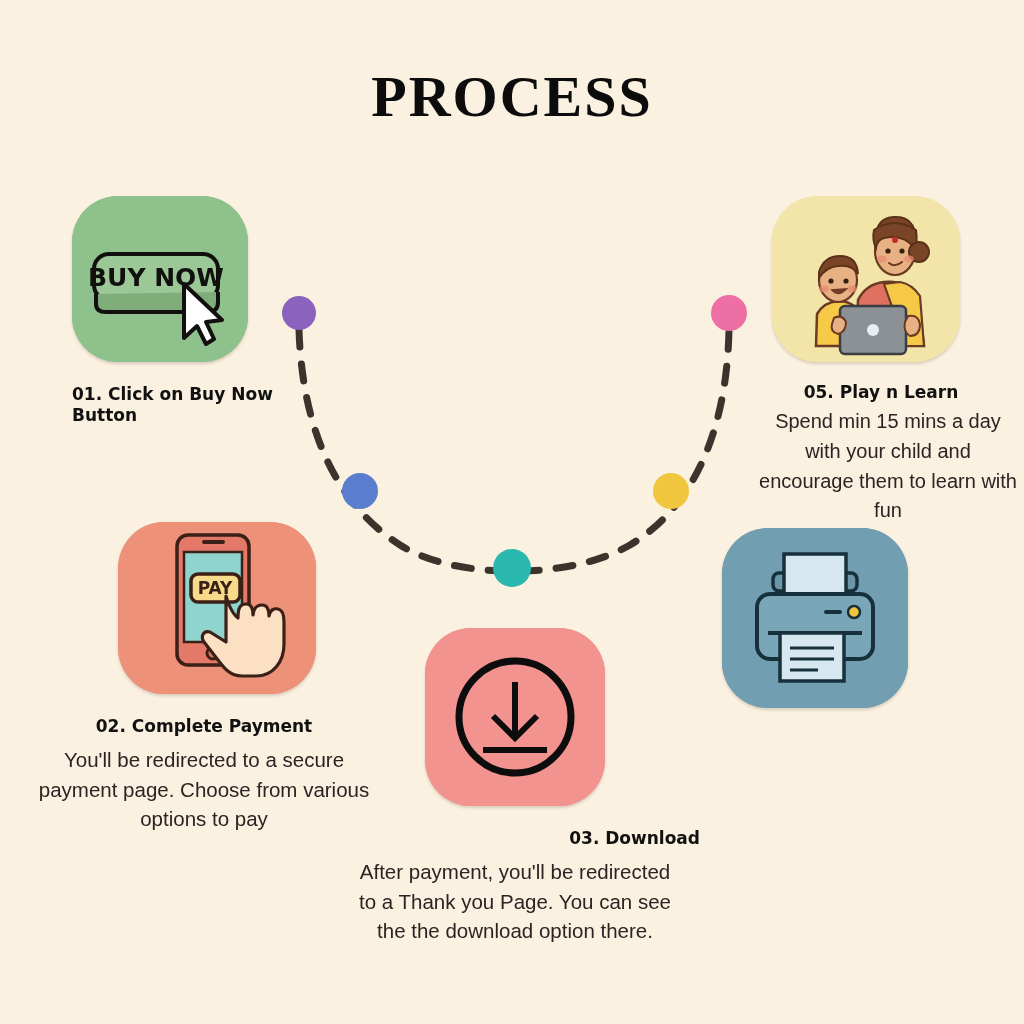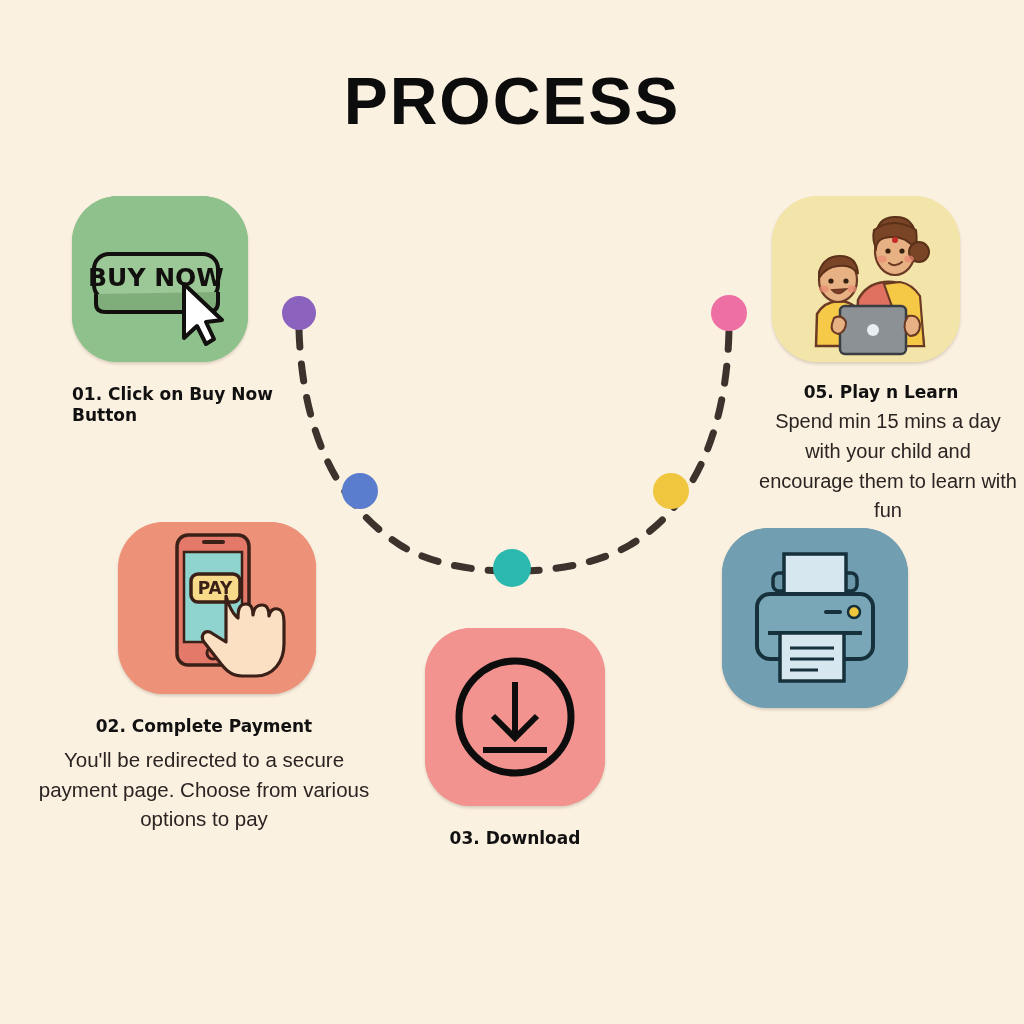--- a/index.html
+++ b/index.html
@@ -20,23 +20,23 @@
     background: #FBF1E1;
   }
 
   
   .title {
     position: absolute;
     left: 0;
     top: 68px;
     width: 1024px;
     text-align: center;
-    font-family: Liberation Sans, sans-serif;
+    font-family: Liberation Serif, serif;
     font-weight: bold;
-    font-size: 66px;
+    font-size: 58px;
     letter-spacing: 2px;
     color: #0C0C0C;
     line-height: 1;
   }
 
   
   #connector {
     position: absolute;
     left: 0;
     top: 0;
@@ -75,21 +75,21 @@
   #step1 .tile { width: 176px; height: 166px; margin-left: 32px; background: #8FC18C; }
   #step1 .step-head { margin-top: 22px; text-align: left; padding-left: 32px; width: 230px;}
 
   #step2 { left: 18px; top: 522px; width: 372px; }
   #step2 .tile { width: 182px; height: 172px; margin-left: 100px; background: #EE9179; padding-left: 16px; }
   #step2 .step-head { margin-top: 22px; text-align: center; width: 372px;}
   #step2 .step-body { margin-top: 8px; text-align: center; width: 340px; margin-left: 16px;}
 
   #step3 { left: 330px; top: 628px; width: 370px; }
   #step3 .tile { width: 180px; height: 178px; margin-left: 95px; background: #F2938F; }
-  #step3 .step-head { margin-top: 22px; text-align: center; width: 370px;}
+  #step3 .step-head { margin-top: 22px; text-align: right; width: 370px;}
   #step3 .step-body { margin-top: 8px; text-align: center; width: 330px; margin-left: 20px;}
 
   #step4 { left: 698px; top: 528px; width: 318px; }
   #step4 .tile { width: 186px; height: 180px; margin-left: 24px; background: #719FB1; }
   #step4 .step-head { margin-top: 26px; text-align: center; width: 300px;}
   #step4 .step-body { margin-top: 8px; text-align: center; width: 300px;}
 
   #step5 { left: 750px; top: 196px; width: 272px; }
   #step5 .tile { width: 188px; height: 166px; margin-left: 22px; background: #F3E5A9; }
   #step5 .step-head { margin-top: 20px; text-align: center; width: 262px;}
@@ -152,20 +152,21 @@
     <div class="tile" style="background: rgb(242, 147, 143);">
       <svg width="180" height="178" viewBox="0 0 180 178">
         <rect x="0" y="0" width="180" height="178" fill="#F2938F"></rect>
         <circle cx="90" cy="89" r="56" fill="none" stroke="#0d0d0d" stroke-width="7"></circle>
         <line x1="90" y1="54" x2="90" y2="108" stroke="#0d0d0d" stroke-width="6" stroke-linecap="butt"></line>
         <path d="M 68 88 L 90 110 L 112 88" fill="none" stroke="#0d0d0d" stroke-width="6" stroke-linecap="butt" stroke-linejoin="miter"></path>
         <line x1="58" y1="122" x2="122" y2="122" stroke="#0d0d0d" stroke-width="6" stroke-linecap="butt"></line>
       </svg>
     </div>
     <div class="step-head">03. Download</div>
+    <div class="step-body">After payment, you'll be redirected to a Thank you Page. You can see the the download option there.</div>
   </div>
 
   <div class="step" id="step4">
     <div class="tile" style="background: rgb(113, 159, 177);">
       <svg width="186" height="180" viewBox="0 0 186 180">
         <rect x="0" y="0" width="186" height="180" fill="#719FB1"></rect>
         <rect x="51" y="45" width="84" height="18" rx="6" fill="#6B97A8" stroke="#16313b" stroke-width="3.5"></rect>
         <rect x="62" y="26" width="62" height="42" fill="#D6E7F0" stroke="#16313b" stroke-width="3.5"></rect>
         <rect x="35" y="66" width="116" height="65" rx="13" ry="13" fill="#79A7B8" stroke="#16313b" stroke-width="4"></rect>
         <line x1="46" y1="105" x2="140" y2="105" stroke="#16313b" stroke-width="4"></line>

